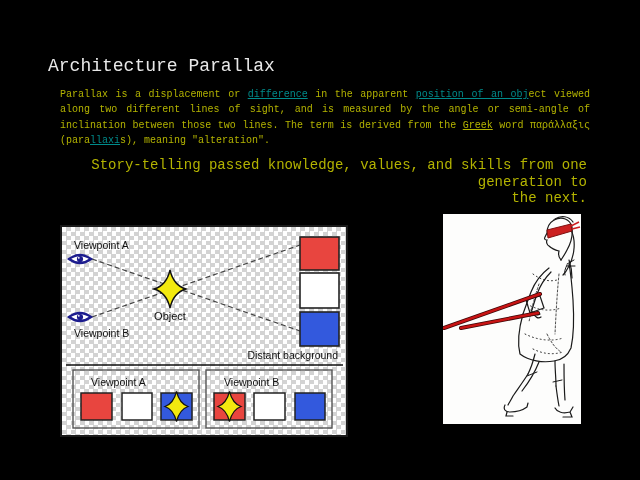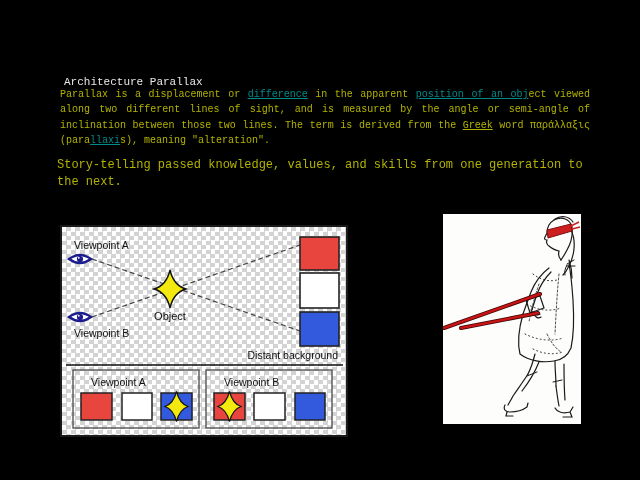--- a/index.html
+++ b/index.html
@@ -2,34 +2,34 @@
 <html style="--title-color: #e8e8e8; --body-text: #b3b300; --link-color: #008b8b; --square-red: #e8453f; --square-blue: #3359dd; --star-yellow: #f3e90f; --eye-navy: #1c1c8e; --blindfold-red: #cc2020; --rod-red: #c81414;"><head>
 <meta charset="utf-8">
 <style>
   html,body{margin:0;padding:0;background:#000;}
   .slide{
     position:relative;width:640px;height:480px;background:#000;overflow:hidden;
     font-family:"Liberation Mono","DejaVu Sans Mono",monospace;
   }
   .title{
     position:absolute;left:48px;top:59px;
-    font-size:11px;line-height:15px;color:var(--title-color,#e8e8e8);
-    letter-spacing:0;white-space:nowrap;font-weight:normal;margin:16px;
+    font-size:18px;line-height:15px;color:var(--title-color,#e8e8e8);
+    letter-spacing:0;white-space:nowrap;font-weight:normal;margin:0;
   }
   .para1{
     position:absolute;left:60px;top:87px;width:530px;
     font-size:10px;line-height:15.4px;color:var(--body-text,#b3b300);
     text-align:justify;
   }
   .para1 .seg-link{color:var(--link-color,#008b8b);text-decoration:underline;cursor:pointer;}
   .para1 .seg-underline{color:var(--body-text,#b3b300);text-decoration:underline;cursor:pointer;}
   .para2{
     position:absolute;left:57px;top:157px;width:530px;
-    font-size:12px;line-height:16.5px;color:var(--body-text,#b3b300);
-    white-space:pre-line;text-align:left;
+    font-size:14px;line-height:16.5px;color:var(--body-text,#b3b300);
+    white-space:pre-line;text-align:right;
   }
   .diagram{
     position:absolute;left:60px;top:225px;width:284px;height:208px;
     border:2px solid #1a1a1a;box-sizing:content-box;
     background:
       conic-gradient(#d3d3d3 90deg,#ffffff 90deg 180deg,#d3d3d3 180deg 270deg,#ffffff 270deg);
     background-size:9px 9px;
   }
   .diagram svg{position:absolute;left:0;top:0;display:block;}
   .figure-panel{

